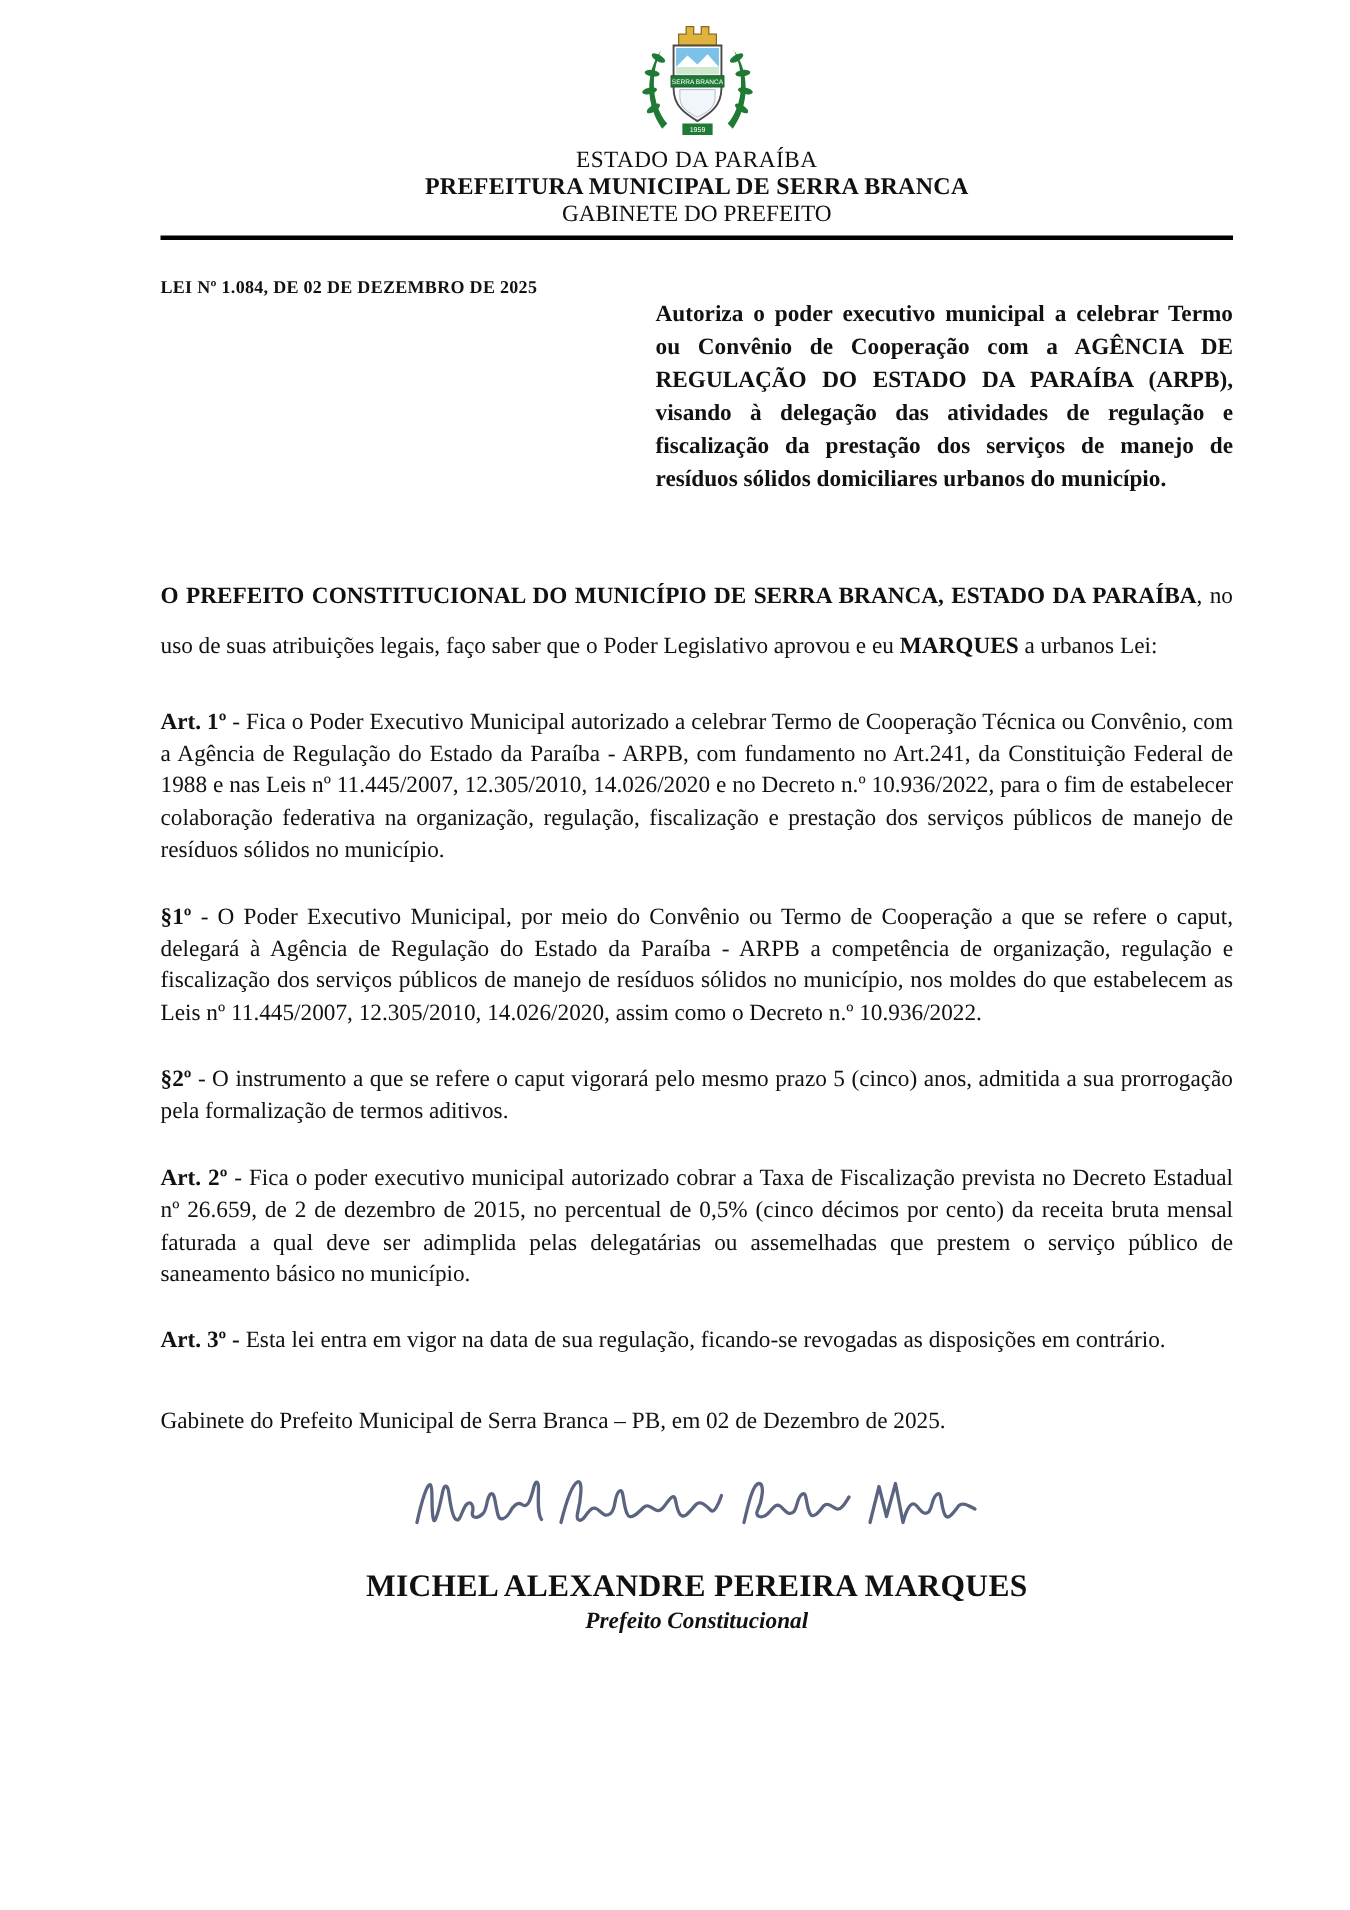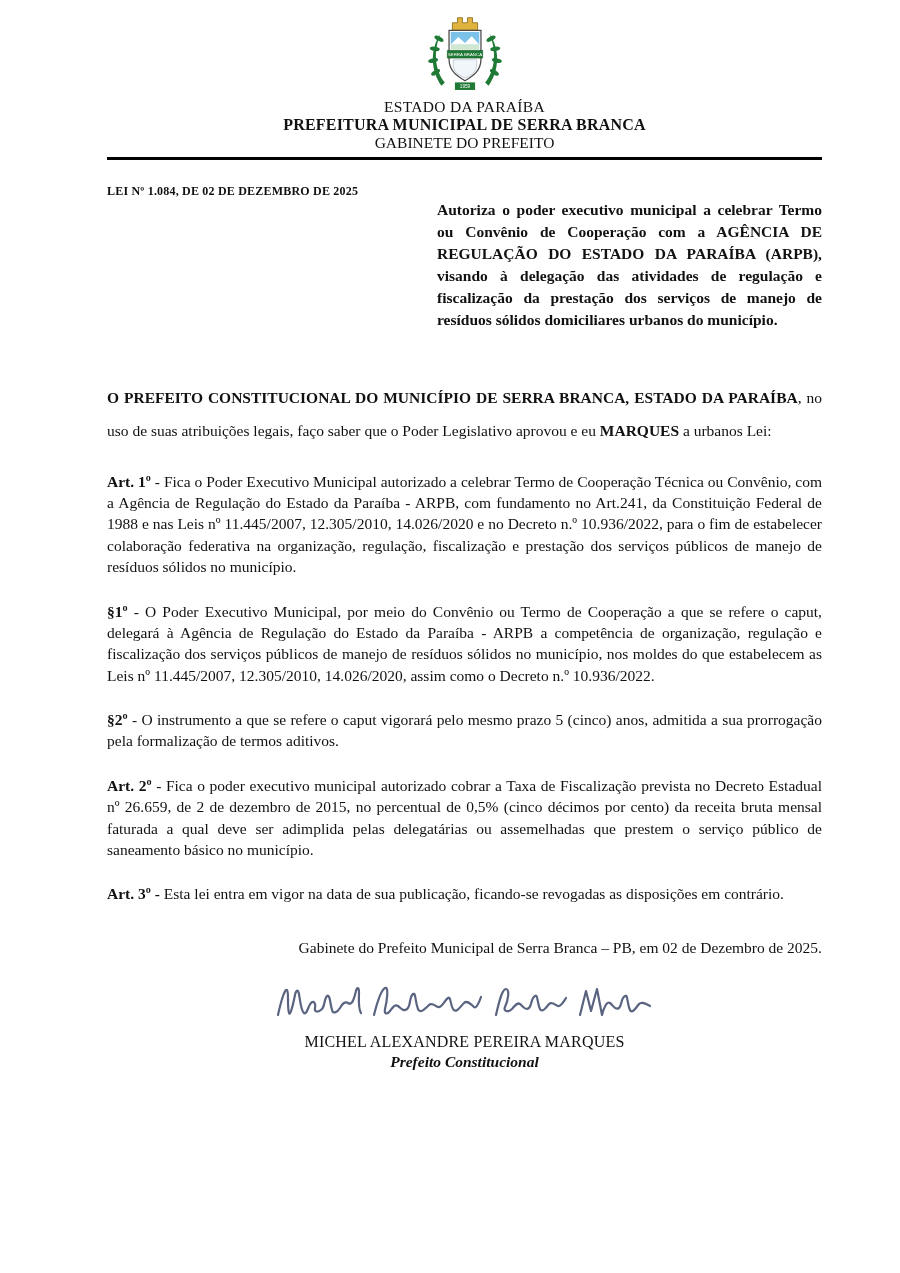--- a/index.html
+++ b/index.html
@@ -29,25 +29,25 @@
   .preamble {
     margin-top:50px; font-size:15.5px;
     line-height:2.15; text-align:justify;
   }
 
   .article {
     margin-top:23px; font-size:15.5px;
     line-height:1.38; text-align:justify;
   }
 
-  .closing { margin-top:34px; text-align:right; font-size:15.5px; }
+  .closing { margin-top:34px; text-align:left; font-size:15.5px; }
 
   .sig-block { margin-top:18px; text-align:center; }
   .sig-svg  { display:block; margin:0 auto; }
-  .sig-name { font-size:16px; font-weight:normal; margin-top:4px; letter-spacing:.2px; }
+  .sig-name { font-size:21px; font-weight:bold; margin-top:16px; letter-spacing:.2px; }
   .sig-role { font-size:15.5px; font-weight:bold; font-style:italic; margin-top:2px; }
 </style>
 </head>
 <body>
 
 <div class="page">
 
   <header class="letterhead">
     <svg class="crest" width="84" height="86" viewBox="0 0 100 102" aria-hidden="true">
       <g fill="#1e7a34">
@@ -92,21 +92,21 @@
   <p class="preamble"><b>O PREFEITO CONSTITUCIONAL  DO MUNICÍPIO DE SERRA BRANCA, ESTADO DA PARAÍBA</b><span>, no uso de suas atribuições legais, faço saber que o Poder Legislativo aprovou e eu </span><b>MARQUES</b><span> a urbanos Lei:</span></p>
 
   <p class="article"><b>Art. 1º</b><span> - Fica o Poder Executivo Municipal autorizado a celebrar Termo de Cooperação Técnica ou Convênio, com a Agência de Regulação do Estado da Paraíba - ARPB, com fundamento no Art.241, da Constituição Federal de 1988 e nas Leis nº 11.445/2007, 12.305/2010, 14.026/2020 e no Decreto n.º 10.936/2022, para o fim de estabelecer colaboração federativa na organização, regulação, fiscalização e prestação dos serviços públicos de manejo de resíduos sólidos no município.</span></p>
 
   <p class="article"><b>§1º</b><span> - O Poder Executivo Municipal, por meio do Convênio ou Termo de Cooperação a que se refere o caput, delegará à Agência de Regulação do Estado da Paraíba - ARPB a competência de organização, regulação e fiscalização dos serviços públicos de manejo de resíduos sólidos no município, nos moldes do que estabelecem as Leis nº 11.445/2007, 12.305/2010, 14.026/2020, assim como o Decreto n.º 10.936/2022.</span></p>
 
   <p class="article"><b>§2º</b><span> - O instrumento a que se refere o caput vigorará pelo mesmo prazo 5 (cinco) anos, admitida a sua prorrogação pela formalização de termos aditivos.</span></p>
 
   <p class="article"><b>Art. 2º</b><span> - Fica o poder executivo municipal autorizado cobrar a Taxa de Fiscalização prevista no Decreto Estadual nº 26.659, de 2 de dezembro de 2015, no percentual de 0,5% (cinco décimos por cento) da receita bruta mensal faturada a qual deve ser adimplida pelas delegatárias ou assemelhadas que prestem o serviço público de saneamento básico no município.</span></p>
 
-  <p class="article"><b>Art. 3º -</b><span> Esta lei entra em vigor na data de sua publicação, ficando-se revogadas as disposições em contrário.</span></p>
+  <p class="article"><b>Art. 3º -</b><span> Esta lei entra em vigor na data de sua regulação, ficando-se revogadas as disposições em contrário.</span></p>
 
   <p class="closing">Gabinete do Prefeito Municipal de Serra Branca – PB, em 02 de Dezembro de 2025.</p>
 
   <div class="sig-block">
     <svg class="sig-svg" width="390" height="54" viewBox="0 0 390 54" aria-hidden="true">
       <g fill="none" stroke-width="2.2" stroke-linecap="round" stroke-linejoin="round" stroke="#5a6480">
         <path d="M8 40 C11 26 15 13 17 15 C19 17 17 31 19 38 C20 42 23 30 25 20 C26 15 28 14 29 19 C30 25 31 36 34 38 C37 40 38 31 41 28 C44 25 46 29 45 33 C44 37 48 38 52 34 C55 31 54 24 57 21 C60 19 60 28 62 35 C63 39 67 38 70 33 C72 29 75 26 78 28 C82 31 84 24 86 16 C87 12 89 12 89 17 C89 24 88 34 91 38"></path>
         <path d="M104 40 C107 28 111 15 115 13 C119 11 117 26 115 34 C114 39 117 40 120 36 C123 32 125 29 128 31 C131 33 133 37 137 34 C141 31 139 22 143 19 C146 17 145 27 148 34 C150 39 155 34 159 30 C162 27 165 31 168 32 C172 33 174 26 178 23 C181 21 180 29 183 34 C186 39 190 32 194 28 C197 25 201 29 204 32 C206 34 209 28 211 22"></path>
         <path d="M226 40 C229 27 232 14 236 14 C240 14 238 26 235 32 C233 36 238 38 242 34 C245 31 247 27 250 29 C253 31 255 36 259 33 C262 30 261 23 265 21 C268 19 267 28 270 34 C272 38 276 33 279 29 C282 26 285 30 288 31 C291 32 294 26 296 23"></path>
         <path d="M310 40 L316 16 L321 36 L327 14 L332 40 C334 32 337 26 340 28 C343 30 345 36 349 33 C352 30 351 23 355 21 C358 19 357 29 360 35 C362 39 366 33 369 29 C372 26 376 29 380 31"></path>

